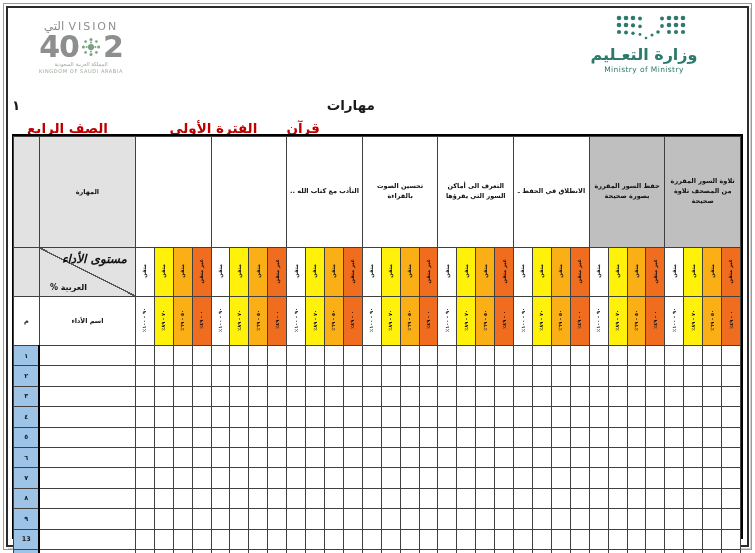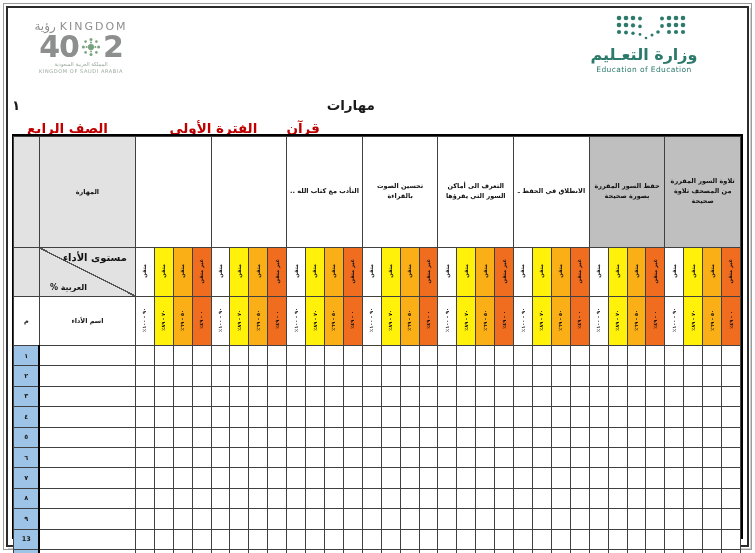--- a/index.html
+++ b/index.html
@@ -174,21 +174,21 @@
     border-left:2px solid #000;
   }
   .diag-line{
     position:absolute;inset:0;
     background:linear-gradient(to top right,
        transparent calc(50% - 0.7px), #555 calc(50% - 0.7px),
        #555 calc(50% + 0.7px), transparent calc(50% + 0.7px));
   }
   .diag-top{
     position:absolute;top:4px;right:8px;
-    font-size:10px;font-weight:bold;color:#111;
+    font-size:12px;font-weight:bold;color:#111;font-style:italic;
   }
   .diag-bot{
     position:absolute;bottom:4px;left:10px;
     font-size:8px;font-weight:bold;color:#111;
   }
   td.num-head{background:#e2e2e2;border-right:2px solid #000;}
 
   
   tr.r-pct td{height:48px;}
   td.pct{
@@ -227,22 +227,22 @@
 <div id="page">
 
   <div class="frame-outer"></div>
   <div class="frame-inner"></div>
   <div class="frame-shadow"></div>
 
   <div class="header-band">
 
     <div class="vision-logo">
       <div class="vision-top">
-        <span>KINGDOM</span>
-        <span class="vision-ar">رؤية</span>
+        <span>VISION</span>
+        <span class="vision-ar">التي</span>
       </div>
       <div class="vision-mid">
         <span>2</span>
         <span class="vision-emblem">
           <svg width="22" height="22" viewBox="0 0 22 22" aria-hidden="true">
             <g fill="#7aa27f">
               <circle cx="11" cy="11" r="3.1"></circle>
               <circle cx="11" cy="3.4" r="1.5"></circle>
                 <circle cx="11" cy="18.6" r="1.5"></circle>
               <circle cx="3.4" cy="11" r="1.5"></circle>
@@ -291,21 +291,21 @@
               <circle cx="107" cy="11" r="2.3"></circle>
             <circle cx="114" cy="11" r="2.3"></circle>
               <circle cx="93" cy="12" r="1.9"></circle>
             <circle cx="100" cy="18" r="2"></circle>
               <circle cx="107" cy="18" r="2.1"></circle>
             <circle cx="114" cy="18" r="2.1"></circle>
           </g>
         </svg>
       </div>
       <div class="moe-ar">وزارة التعـليم</div>
-      <div class="moe-en">Education of Education</div>
+      <div class="moe-en">Ministry of Ministry</div>
     </div>
   </div>
 
   <div class="title-line">
     <span class="title-pad"></span>
     <span>مهارات</span>
     <span class="t-gap-sm"></span>
     <span class="t-red">قرآن</span>
     <span class="t-gap-md"></span>
     <span class="t-red">الفترة الأولى</span>

